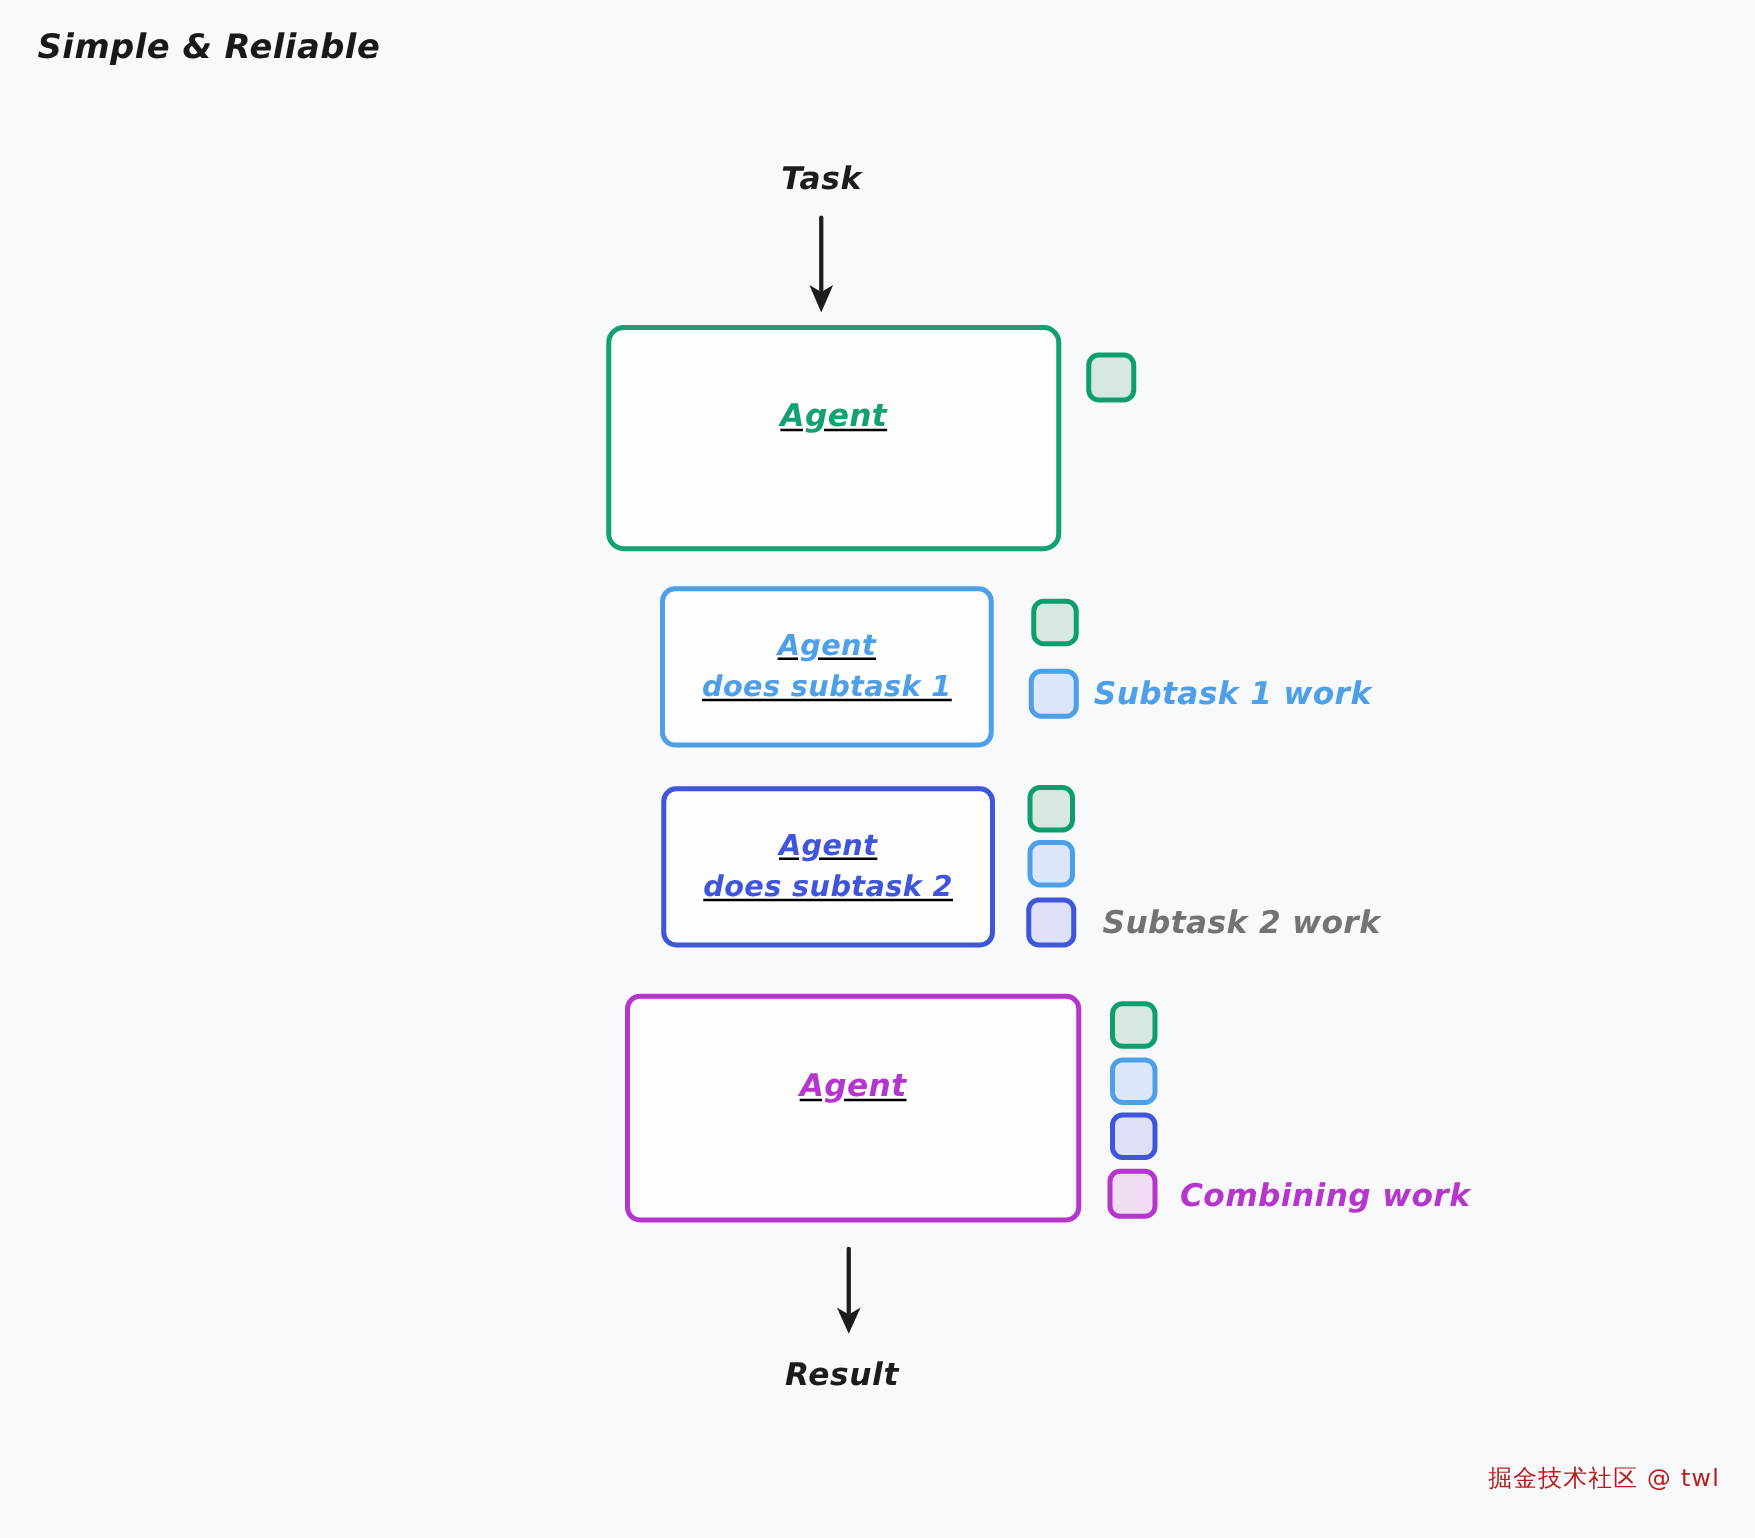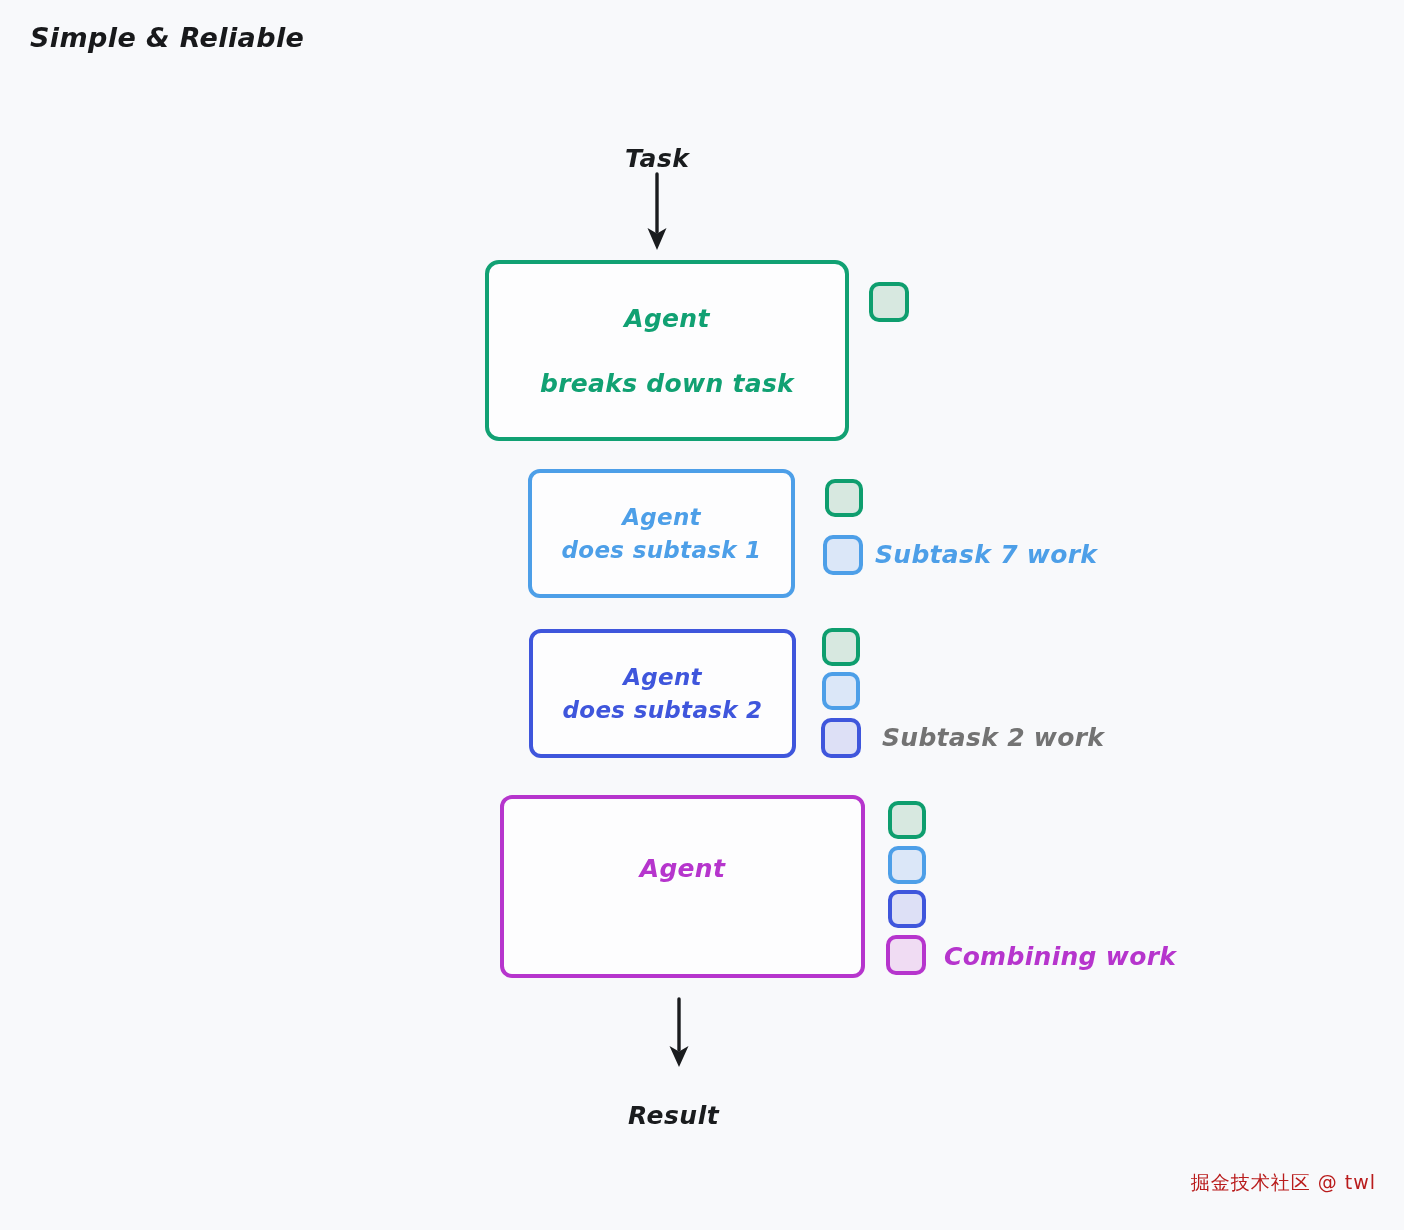--- a/index.html
+++ b/index.html
@@ -35,39 +35,39 @@
   }
 
   
   .endpoint-label {
     position: absolute;
     font-size: 25px;
     font-weight: 700;
     color: #1a1c1e;
     font-style: italic;
     letter-spacing: 0.5px;
-    margin-top: 16px;
   }
   #task-label  { left: 625px; top: 128px; }
   #result-label{ left: 628px; top: 1085px; }
 
   
   .arrow-svg { position: absolute; }
 
   
   .stage-box {
     position: absolute;
     box-sizing: border-box;
     background: #fdfdfe;
     border-style: solid;
     border-radius: 12px;
     display: flex;
     flex-direction: column;
     align-items: center;
     justify-content: center;
+    text-decoration: underline;
   }
   .stage-line {
     font-style: italic;
     font-weight: 700;
     letter-spacing: 0.3px;
     text-align: center;
     white-space: nowrap;
   }
 
   
@@ -158,33 +158,32 @@
 
   <div class="endpoint-label" id="task-label">Task</div>
 
   <svg class="arrow-svg" style="left:636px; top:170px;" width="44" height="85">
     <line x1="21" y1="4" x2="21" y2="62" stroke="#1a1c1e" stroke-width="3.4" stroke-linecap="round"></line>
     <path d="M21 80 L11.5 58 L21 63.5 L30.5 58 Z" fill="#1a1c1e"></path>
   </svg>
 
   <div class="stage-box" id="box-breakdown">
     <div class="stage-line l1">Agent</div>
-    <div class="stage-line l2">breaks down task</div>
   </div>
 
   <div class="chip green" style="left:869px; top:282px; width:40px; height:40px;"></div>
 
   <div class="stage-box" id="box-subtask1">
     <div class="stage-line l1">Agent</div>
     <div class="stage-line l2">does subtask 1</div>
   </div>
 
   <div class="chip green" style="left:825px; top:479px; width:38px; height:38px;"></div>
   <div class="chip blue" style="left:823px; top:535px; width:40px; height:40px;"></div>
-  <div class="legend-text" id="legend-subtask1">Subtask 7 work</div>
+  <div class="legend-text" id="legend-subtask1">Subtask 1 work</div>
 
   <div class="stage-box" id="box-subtask2">
     <div class="stage-line l1">Agent</div>
     <div class="stage-line l2">does subtask 2</div>
   </div>
 
   <div class="chip green" style="left:822px; top:628px; width:38px; height:38px;"></div>
   <div class="chip blue" style="left:822px; top:672px; width:38px; height:38px;"></div>
   <div class="chip indigo" style="left:821px; top:718px; width:40px; height:40px;"></div>
   <div class="legend-text" id="legend-subtask2">Subtask 2 work</div>

